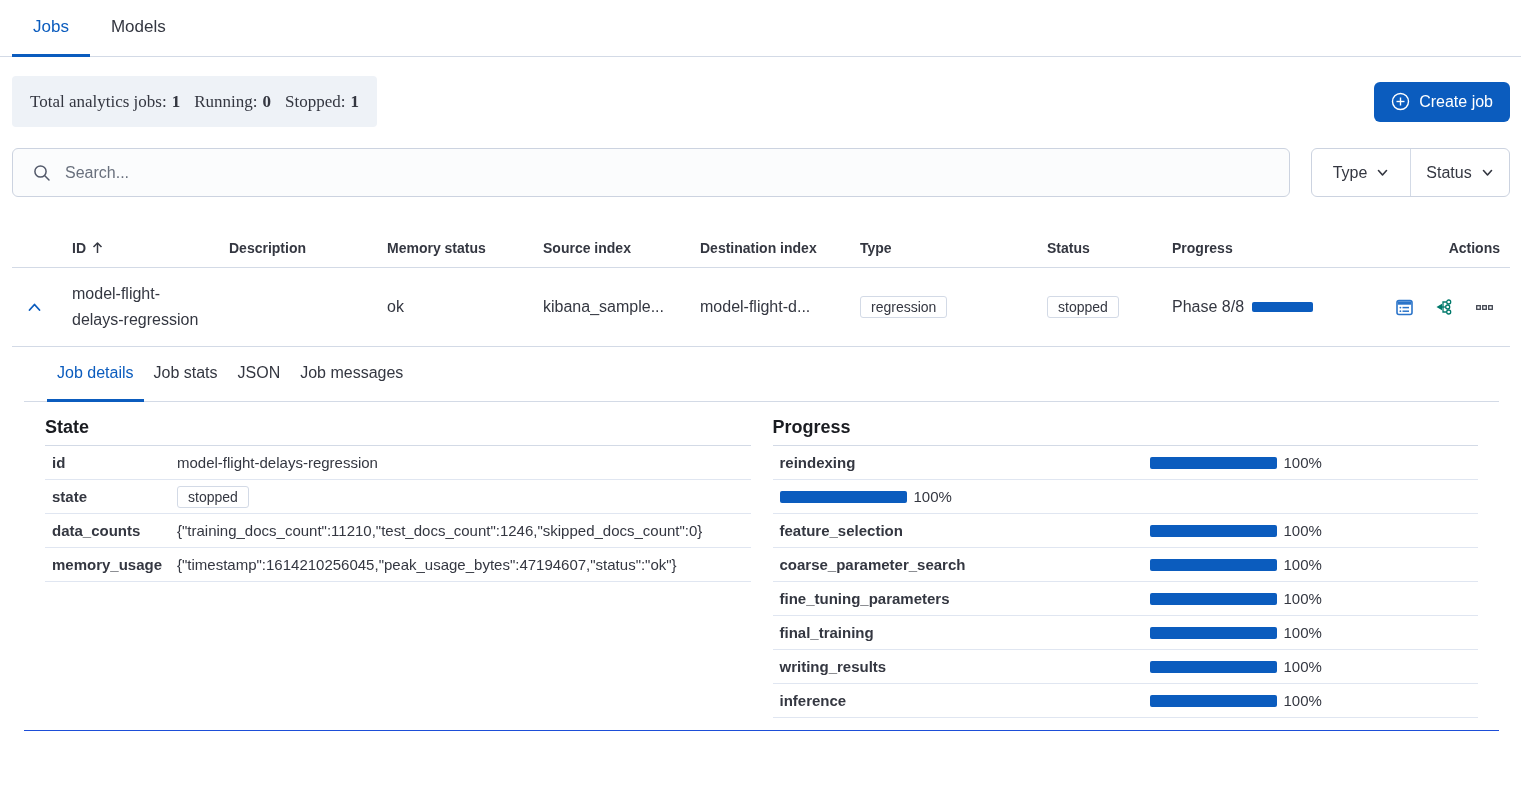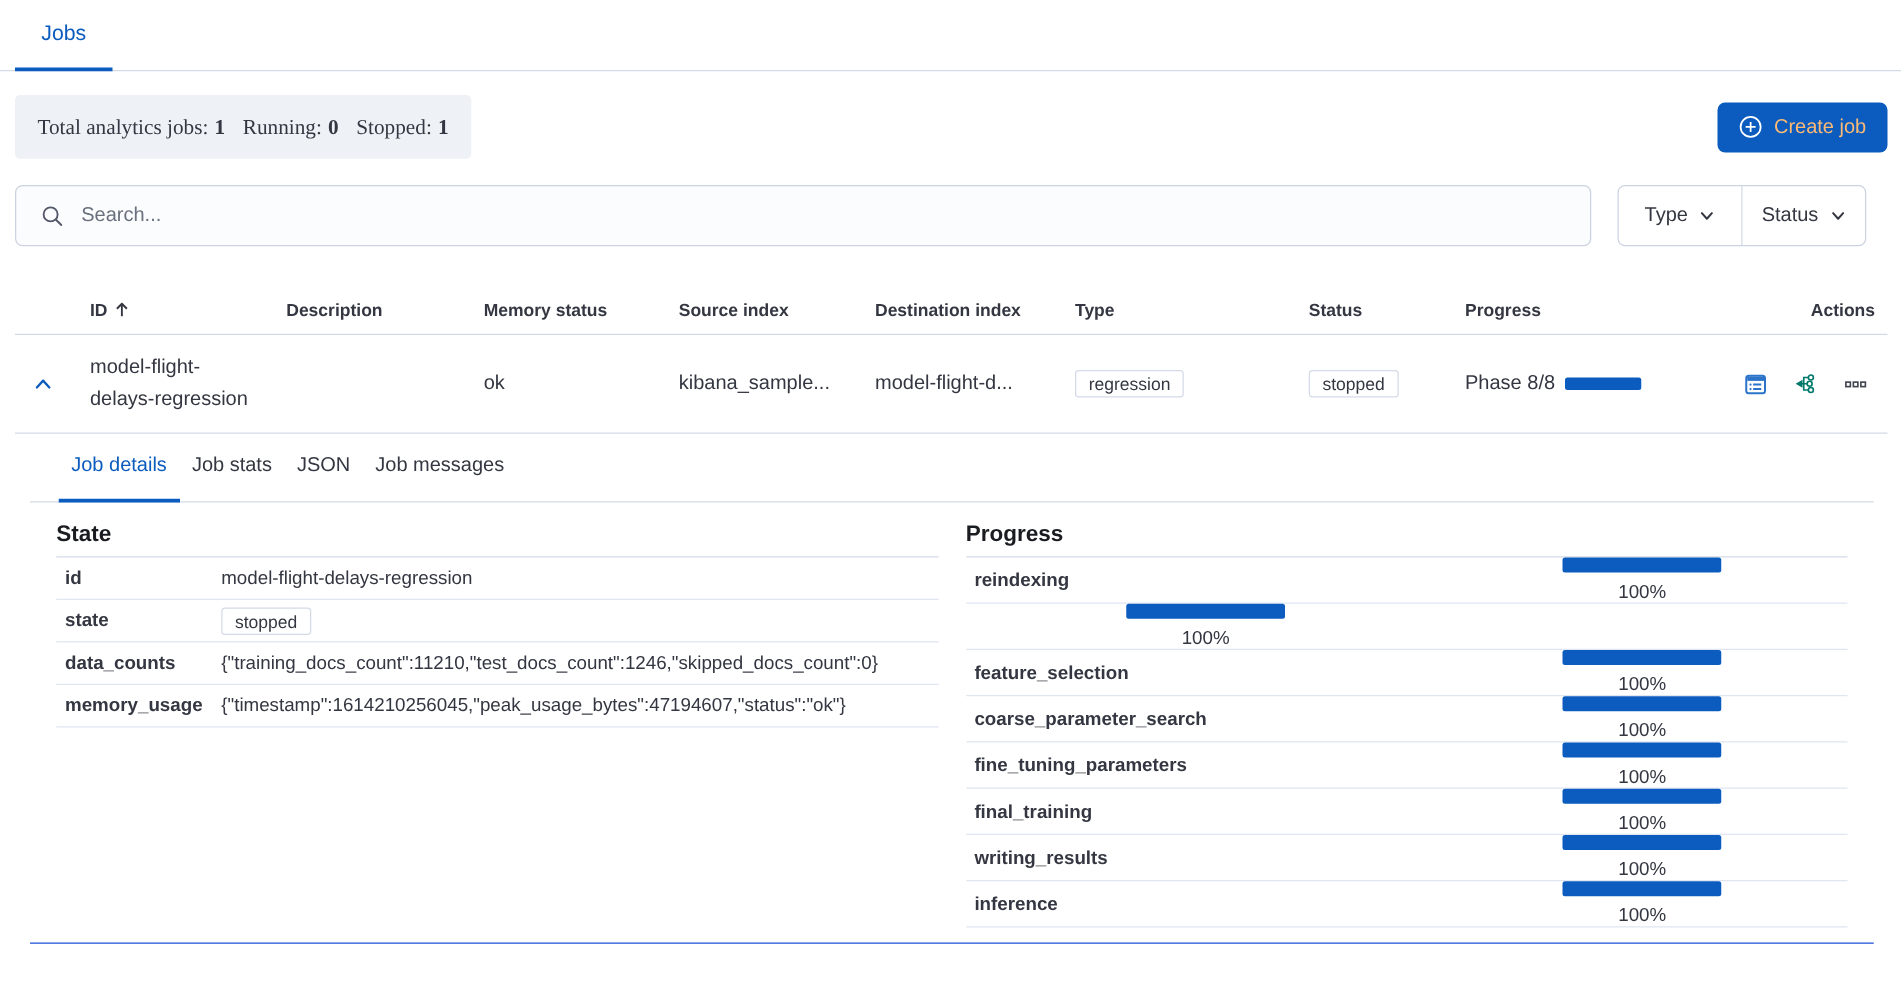--- a/index.html
+++ b/index.html
@@ -19,27 +19,27 @@
   .topnav .tab.active { color: #0b5cbe; border-bottom-color: #0b5cbe; }
 
   
   .stats-row { display: flex; justify-content: space-between; align-items: center; margin: 19px 11px 0 12px; }
   .stats-panel {
     background: #eef2f7; border-radius: 4px; height: 51px; display: flex; align-items: center;
     padding: 0 18px; font-size: 17px; gap: 14px; font-family: Liberation Serif, serif;
   }
   .stat-seg b { margin-left: 5px; }
   .create-btn {
-    background: #0b5cbe; color: #fdba74; height: 40px; border: none; border-radius: 6px;
+    background: #0b5cbe; color: #ffffff; height: 40px; border: none; border-radius: 6px;
     display: flex; align-items: center; gap: 9px; padding: 0 17px; font-size: 16px;
     font-family: inherit; cursor: pointer;
   }
 
   
-  .search-row { display: flex; gap: 21px; margin: 21px 28px 0 12px; }
+  .search-row { display: flex; gap: 21px; margin: 21px 11px 0 12px; }
   .search-box {
     flex: 1; height: 49px; background: #fbfcfd; border: 1px solid #ccd3e0; border-radius: 6px;
     position: relative; display: flex; align-items: center;
   }
   .search-box svg { position: absolute; left: 20px; }
   .search-box input {
     border: none; background: transparent; outline: none; width: 100%; height: 100%;
     padding-left: 52px; font-size: 16px; color: #343741; font-family: inherit;
   }
   .search-box input::placeholder { color: #69707d; }
@@ -81,28 +81,29 @@
   .dtab.active { color: #0b5cbe; border-bottom-color: #0b5cbe; }
   .detail-content { display: flex; gap: 22px; padding: 13px 21px 12px 21px; }
   .panel { flex: 1; min-width: 0; }
   .panel-title { font-size: 18px; line-height: 24px; font-weight: 700; color: #1a1c21; padding-bottom: 6px; border-bottom: 1px solid #d3dae6; }
   .dl-row {
     display: grid; grid-template-columns: 125px 1fr; align-items: center; min-height: 34px;
     border-bottom: 1px solid #e0e6f1; padding-left: 7px; font-size: 15px;
   }
   .dl-row.wide { grid-template-columns: 370px 1fr; }
   .dl-label { font-weight: 700; }
-  .bar-value { display: flex; align-items: center; gap: 7px; flex-direction: column; }
+  .bar-value { display: flex; align-items: center; gap: 7px; }
   .pbar { width: 127px; height: 12px; background: #0b5cbe; border-radius: 2px; }
 </style>
 </head>
 <body>
 
 <div class="topnav">
   <div class="tab active">Jobs</div>
+  <div class="tab">Models</div>
 </div>
 
 <div class="stats-row">
   <div class="stats-panel">
     <span class="stat-seg"><span>Total analytics jobs:</span><b>1</b></span>
     <span class="stat-seg"><span>Running:</span><b>0</b></span>
     <span class="stat-seg"><span>Stopped:</span><b>1</b></span>
   </div>
   <button class="create-btn">
     <span style="display:flex">

